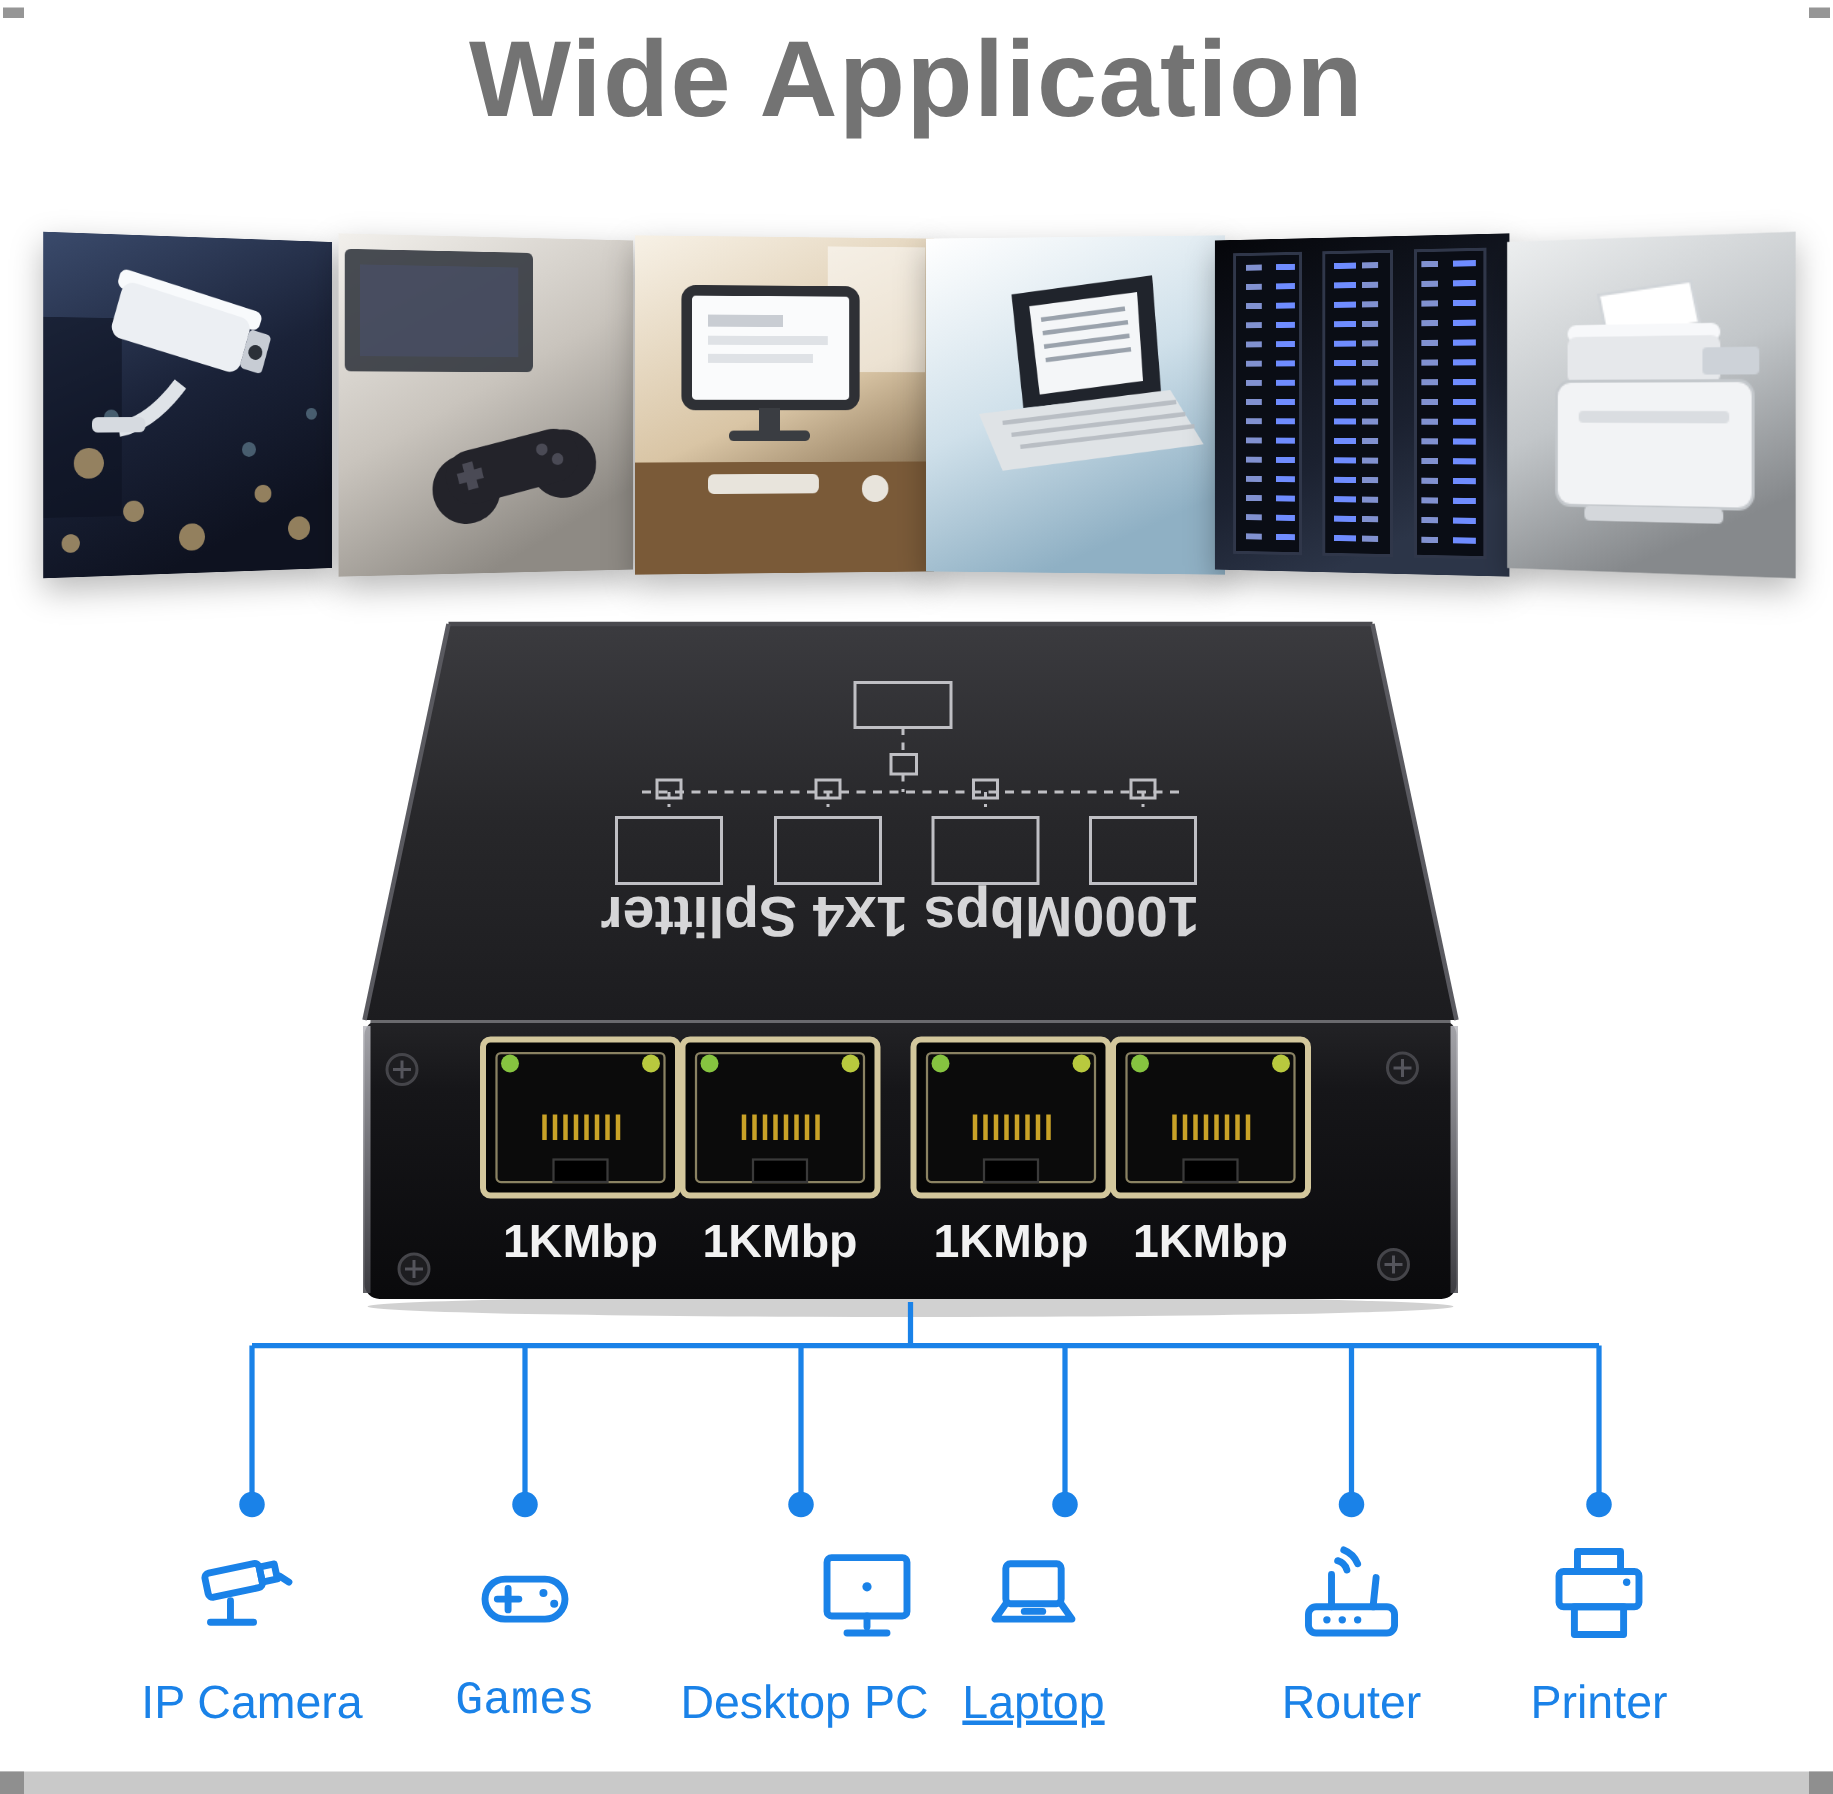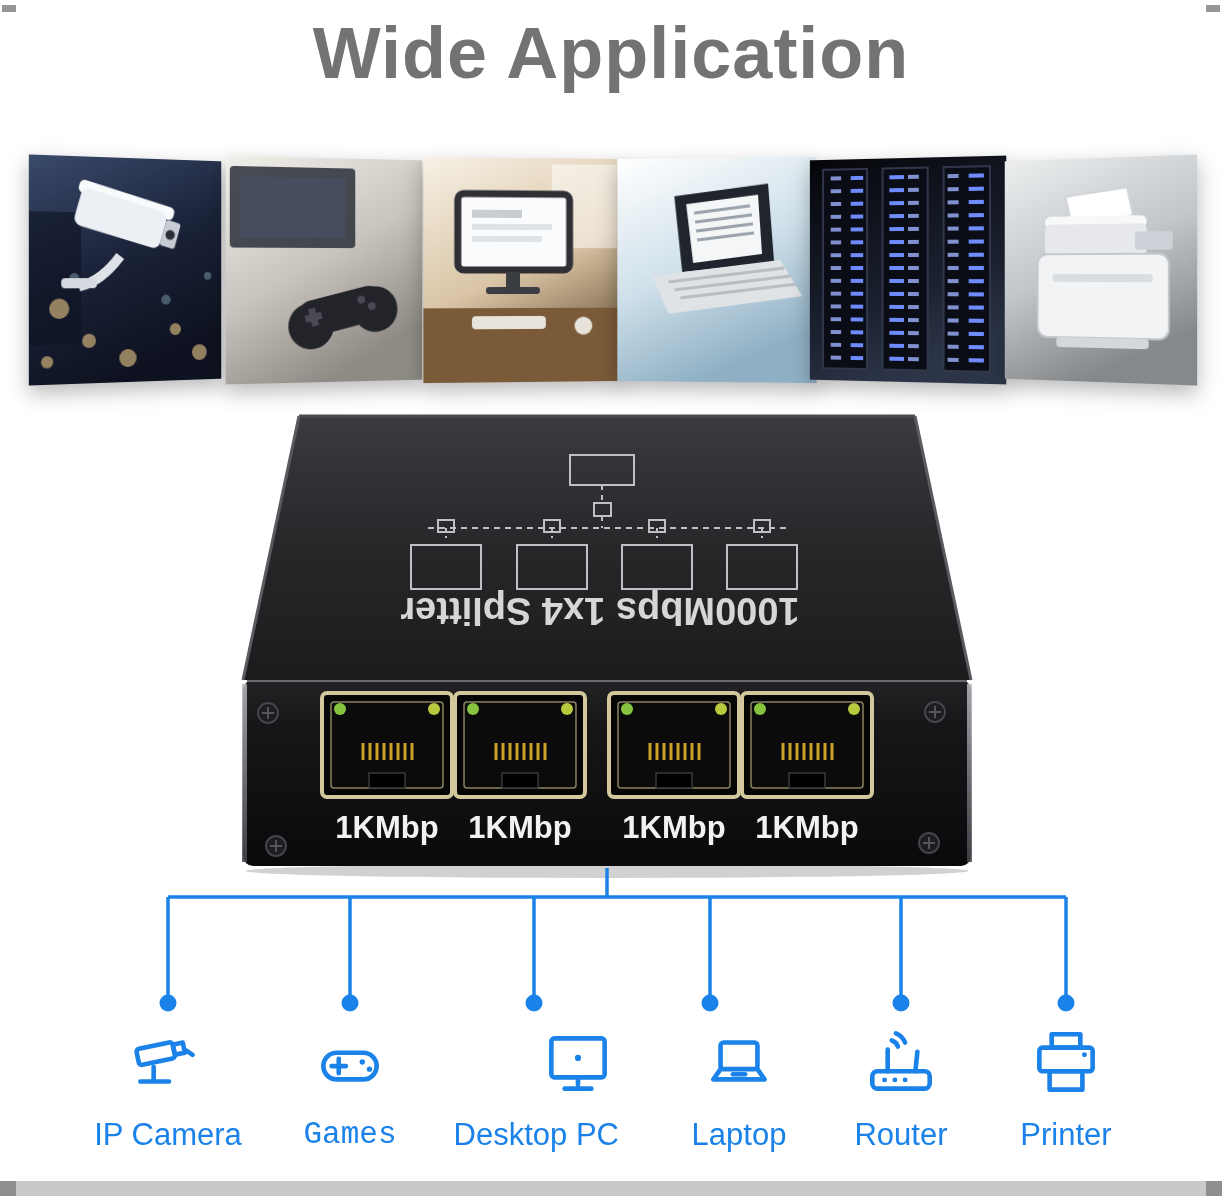--- a/index.html
+++ b/index.html
@@ -357,21 +357,21 @@
 
   <div class="app-item" style="left:449px;align-items:flex-end;">
     <svg class="app-icon" viewBox="0 0 80 80" fill="none" stroke="#1a82e8" stroke-width="4.5" stroke-linecap="round" stroke-linejoin="round">
       <rect x="14" y="16" width="52" height="38" rx="3"></rect>
       <circle cx="40" cy="35" r="3" fill="#1a82e8" stroke="none"></circle>
       <path d="M40 54 v7 M27 65 h26"></path>
     </svg>
     <div class="app-label">Desktop PC</div>
   </div>
 
-  <div class="app-item" style="left:654px;">
+  <div class="app-item" style="left:604px;text-decoration:underline;">
     <svg class="app-icon" viewBox="0 0 80 80" fill="none" stroke="#1a82e8" stroke-width="4.5" stroke-linecap="round" stroke-linejoin="round">
       <rect x="22" y="20" width="36" height="26" rx="3"></rect>
       <path d="M22 46 L15 56 H65 L58 46"></path>
       <path d="M34 51 h12"></path>
     </svg>
     <div class="app-label">Laptop</div>
   </div>
 
   <div class="app-item" style="left:981px;">
     <svg class="app-icon" viewBox="0 0 80 80" fill="none" stroke="#1a82e8" stroke-width="4.5" stroke-linecap="round" stroke-linejoin="round">

